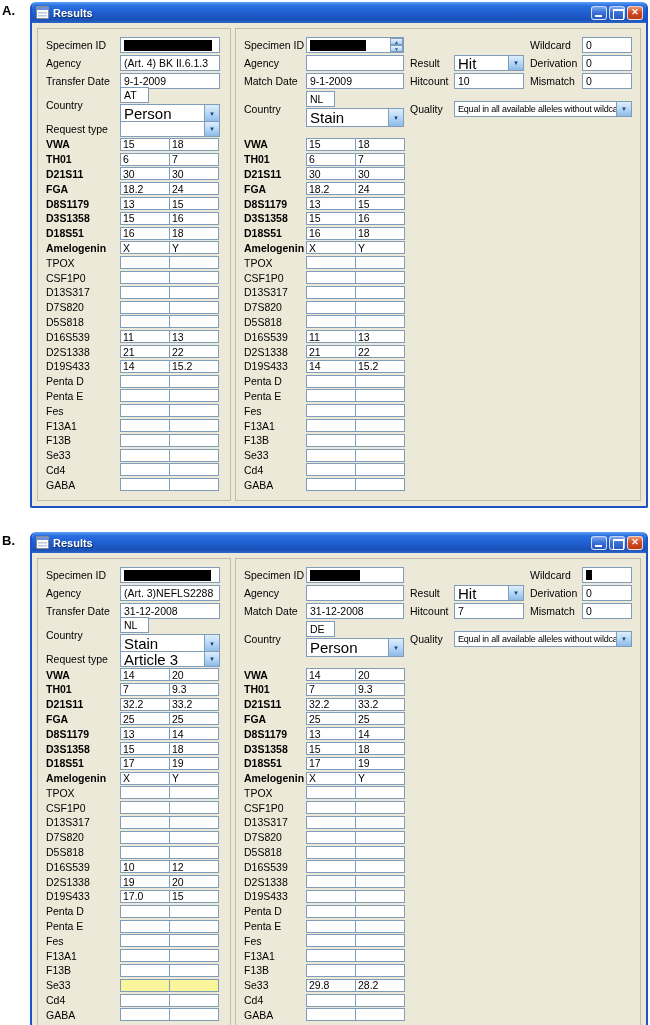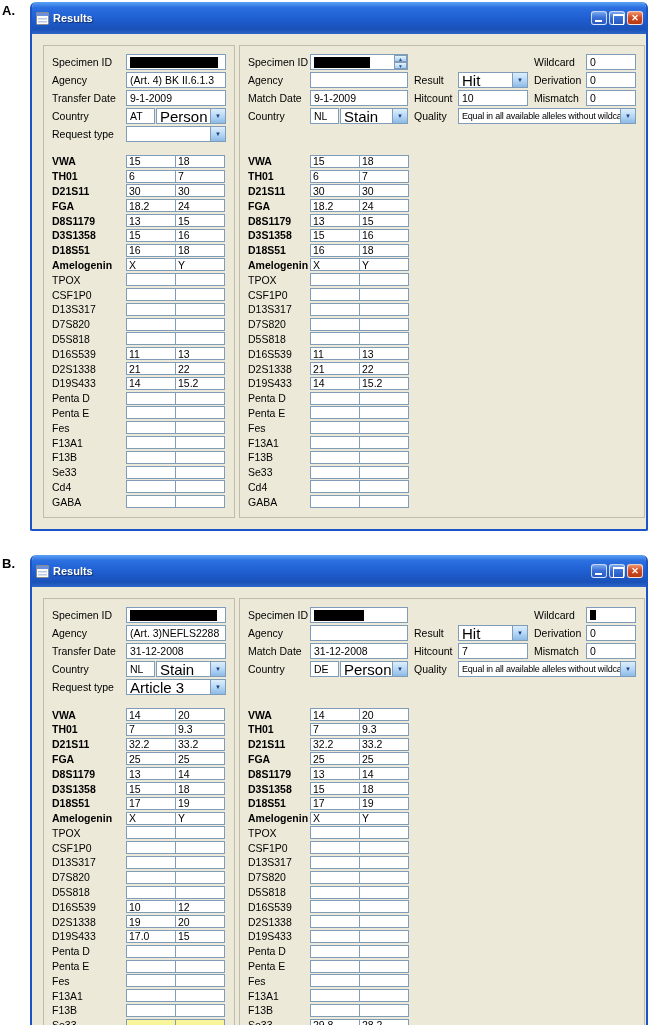--- a/index.html
+++ b/index.html
@@ -18,21 +18,21 @@
   }
   
   .window {
     width: 618px;
     border: 2px solid #1C54C8; border-top: 0;
     border-radius: 6px 6px 2px 2px;
     background: #ECE9D8;
     overflow: hidden;
   }
   .titlebar {
-    height: 32px;
+    height: 21px;
     display: flex; align-items: center;
     padding: 0 3px 0 4px;
     background: linear-gradient(180deg, #5AA1F5 0%, #2B6FE0 18%, #1F5FD2 50%, #1A51B8 85%, #2E66C8 100%);
     border-radius: 4px 4px 0 0;
   }
   .app-icon { width: 13px; height: 13px; margin-right: 4px; display: inline-flex; }
   .title-text {
     color: #fff; font-weight: 700; font-size: 11px; flex: 1;
     text-shadow: 1px 1px 1px rgba(0,0,0,0.5);
     white-space: nowrap; overflow: hidden;
@@ -42,21 +42,21 @@
     width: 16px; height: 14px; margin-left: 2px;
     border: 1px solid rgba(255,255,255,0.75); border-radius: 3px;
     position: relative; display: inline-flex; align-items: center; justify-content: center;
     cursor: default;
   }
   .wbtn.min, .wbtn.max { background: linear-gradient(180deg, #7AA8EE 0%, #3C71D8 45%, #2858C0 100%); }
   .wbtn.close { background: linear-gradient(180deg, #F09470 0%, #D24B22 45%, #B83A12 100%); }
   .wbtn.min::before { content: ""; position: absolute; left: 3px; bottom: 2px; width: 7px; height: 2px; background: #fff; }
   .wbtn.max::before { content: ""; position: absolute; left: 3px; top: 2px; width: 9px; height: 8px; border: 1px solid #fff; border-top-width: 2px; }
   .wbtn.close .x-glyph { color: #fff; font-size: 9px; font-weight: 700; line-height: 1; }
-  .client { padding: 11px; display: flex; gap: 4px; background: #ECE9D8; }
+  .client { padding: 5px; display: flex; gap: 4px; background: #ECE9D8; }
   
   .panel { border: 1px solid #BFBCAB; background: #ECE9D8; padding: 8px; }
   .left-panel { width: 194px; }
   .right-panel { flex: 1; }
   .top-grid { height: 100px; align-content: start; align-items: center; display: grid; row-gap: 2px; }
   .left-top { grid-template-columns: 74px 100px; }
   .right-top { grid-template-columns: 62px 98px 6px 44px 70px 6px 52px 50px; }
   .top-grid > * { min-height: 0; }
   .fldlabel { font-size: 10.5px; white-space: nowrap; overflow: hidden; }
   .field {
@@ -77,21 +77,21 @@
   .specimen { position: relative; }
   .wc-mark { display: inline-block; width: 6px; height: 10px; background: #000; }
   .combo { display: flex; align-items: stretch; background: #fff; border: 1px solid #7F9DB9; height: 16px; overflow: hidden; }
   .combo-text { flex: 1; padding: 0 3px; display: flex; align-items: center; overflow: hidden; white-space: nowrap; font-size: 15px; }
   .combo-btn {
     width: 15px; border-left: 1px solid #7F9DB9;
     background: linear-gradient(180deg, #DDEEFC 0%, #B8D8F4 50%, #8CBAE8 100%);
     display: flex; align-items: center; justify-content: center;
     font-size: 6px; color: #1B3E85;
   }
-  .country-wrap { display: flex; gap: 1px; }
+  .country-wrap { display: flex; gap: 1px; flex-direction: column; }
   .ccode { width: 29px; flex: none; }
   .ckind { flex: 1; }
   .combo.full { width: 100%; }
   .quality-combo .combo-text { font-size: 9px; letter-spacing: -0.2px; }
   
   .ga11{grid-area:1/1}.ga12{grid-area:1/2}.ga17{grid-area:1/7}.ga18{grid-area:1/8}
   .ga21{grid-area:2/1}.ga22{grid-area:2/2}.ga24{grid-area:2/4}.ga25{grid-area:2/5}.ga27{grid-area:2/7}.ga28{grid-area:2/8}
   .ga31{grid-area:3/1}.ga32{grid-area:3/2}.ga34{grid-area:3/4}.ga35{grid-area:3/5}.ga37{grid-area:3/7}.ga38{grid-area:3/8}
   .ga41{grid-area:4/1}.ga42{grid-area:4/2}.ga44{grid-area:4/4}.ga45{grid-area:4/5/5/9}
   

